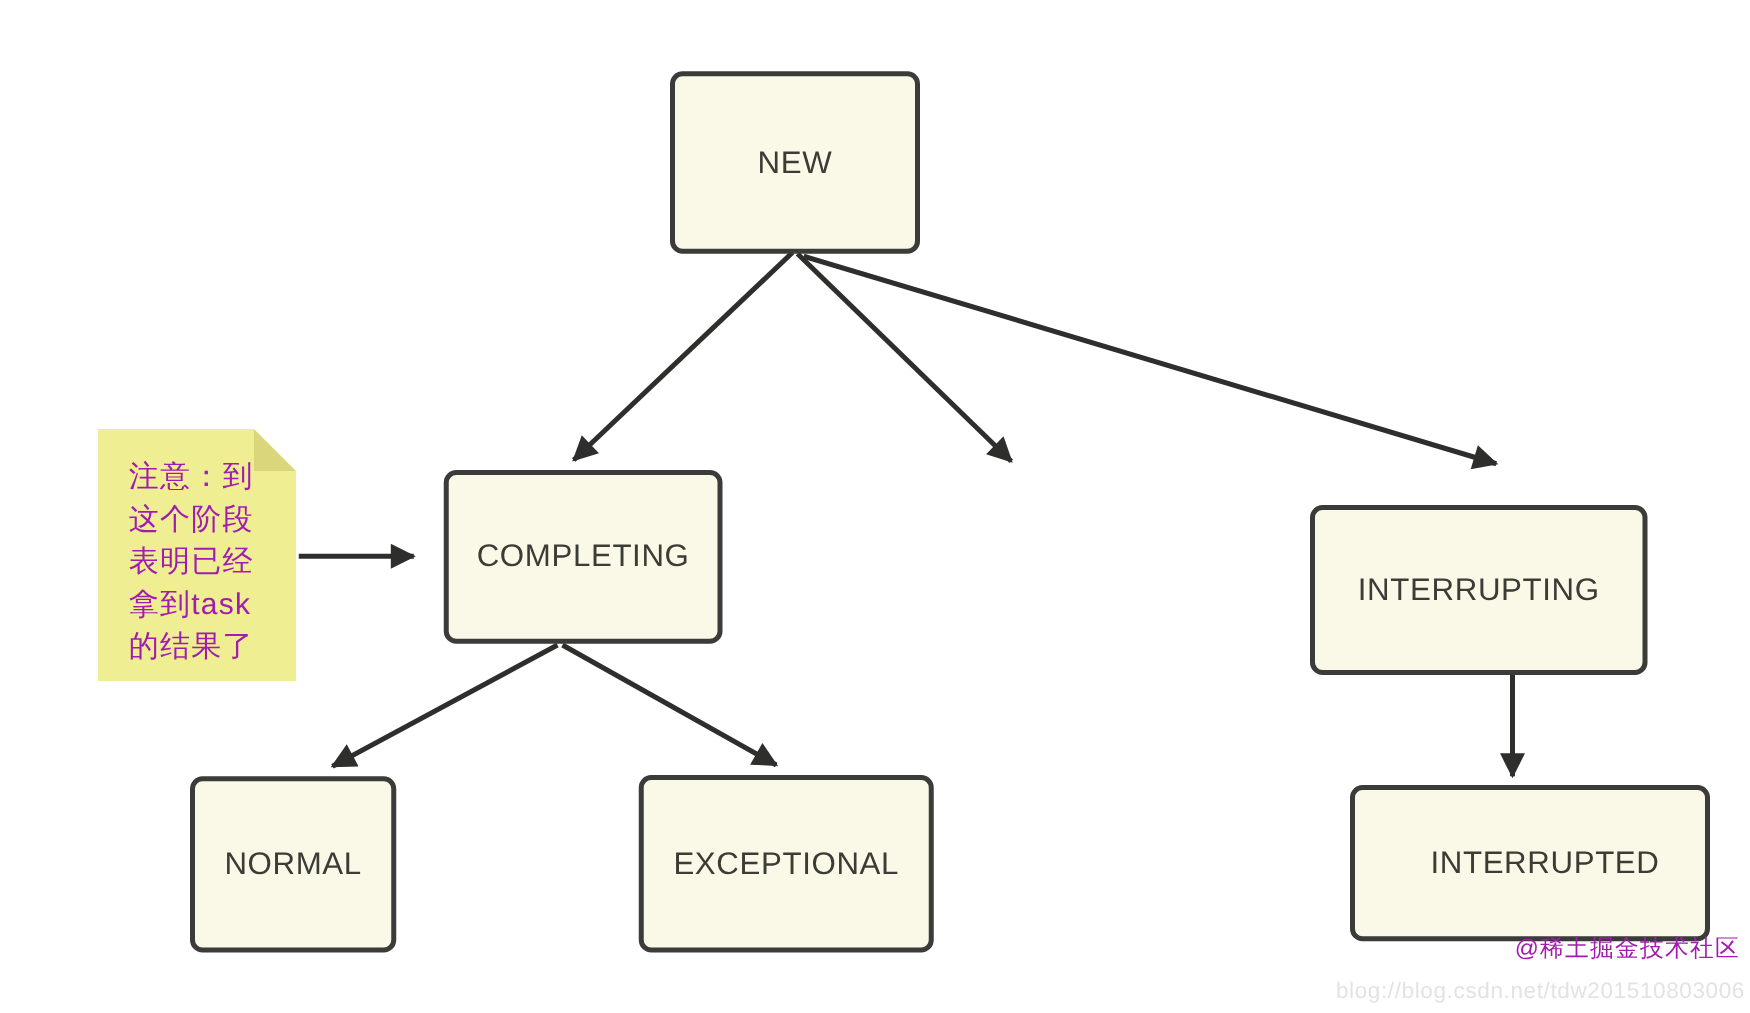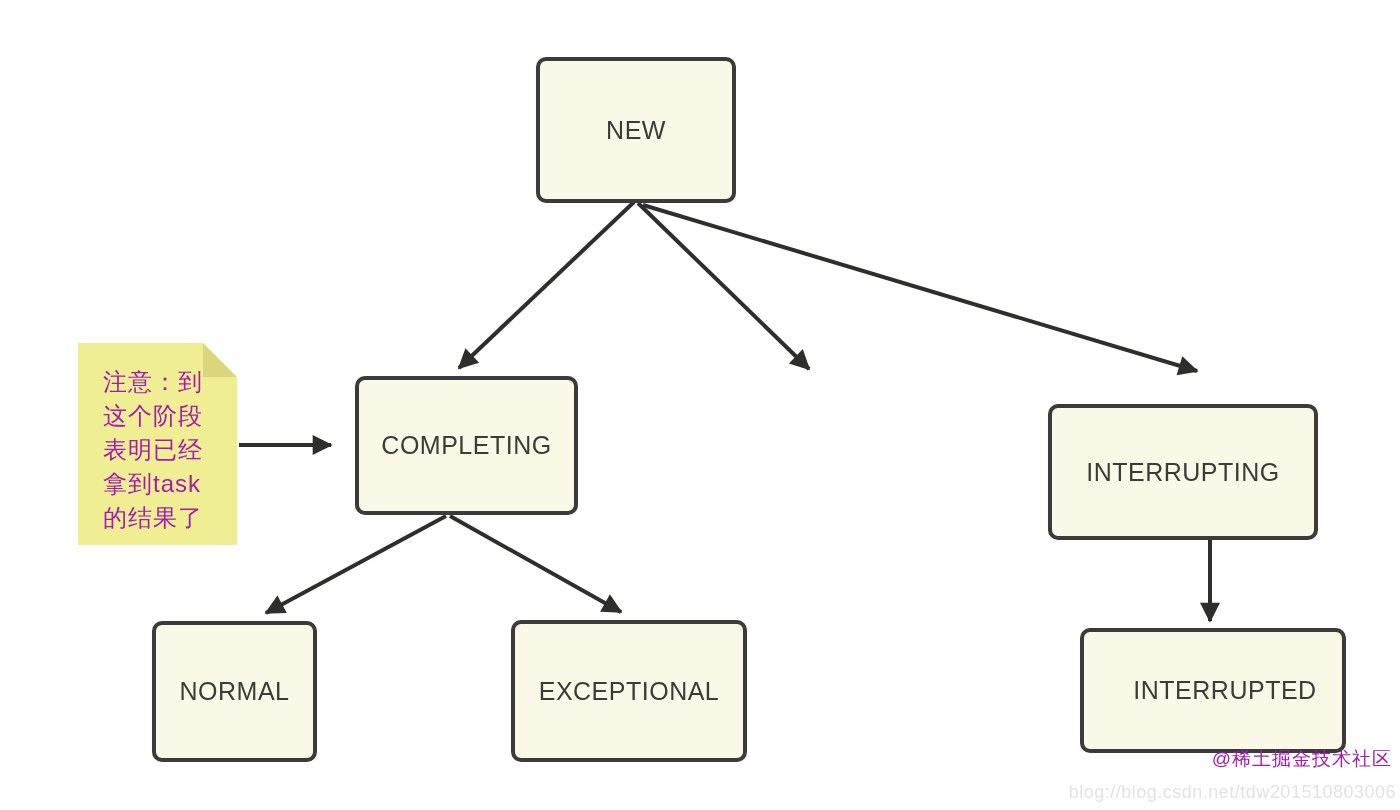--- a/index.html
+++ b/index.html
@@ -35,21 +35,21 @@
     font-size: 25px;
     letter-spacing: 0.5px;
     text-align: center;
   }
   .node-new          { left: 536px;  top: 57px;  width: 200px; height: 146px; }
   .node-completing   { left: 355px;  top: 376px; width: 223px; height: 139px; }
   .node-cancelled    { left: 716px;  top: 376px; width: 201px; height: 137px; }
   .node-interrupting { left: 1048px; top: 377px; width: 270px; height: 136px; margin-top: 27px; }
   .node-normal       { left: 152px;  top: 621px; width: 165px; height: 141px; }
   .node-exceptional  { left: 511px;  top: 620px; width: 236px; height: 142px; }
-  .node-interrupted  { left: 1080px; top: 628px; width: 266px; height: 125px; padding-left: 24px; }
+  .node-interrupted  { left: 1080px; top: 628px; width: 288px; height: 125px; padding-left: 24px; }
 
   .note {
     position: absolute;
     left: 78px; top: 343px;
     width: 159px; height: 202px;
     background: #f0ee93;
     clip-path: polygon(0 0, calc(100% - 34px) 0, 100% 34px, 100% 100%, 0 100%);
   }
   .note-fold {
     position: absolute;

